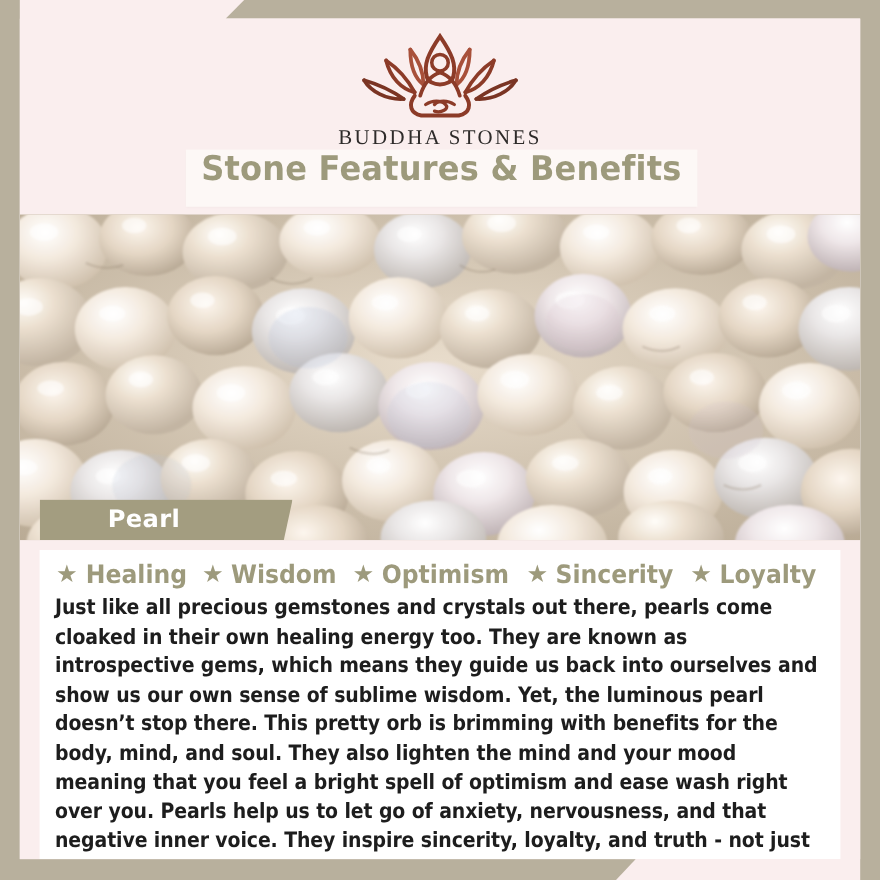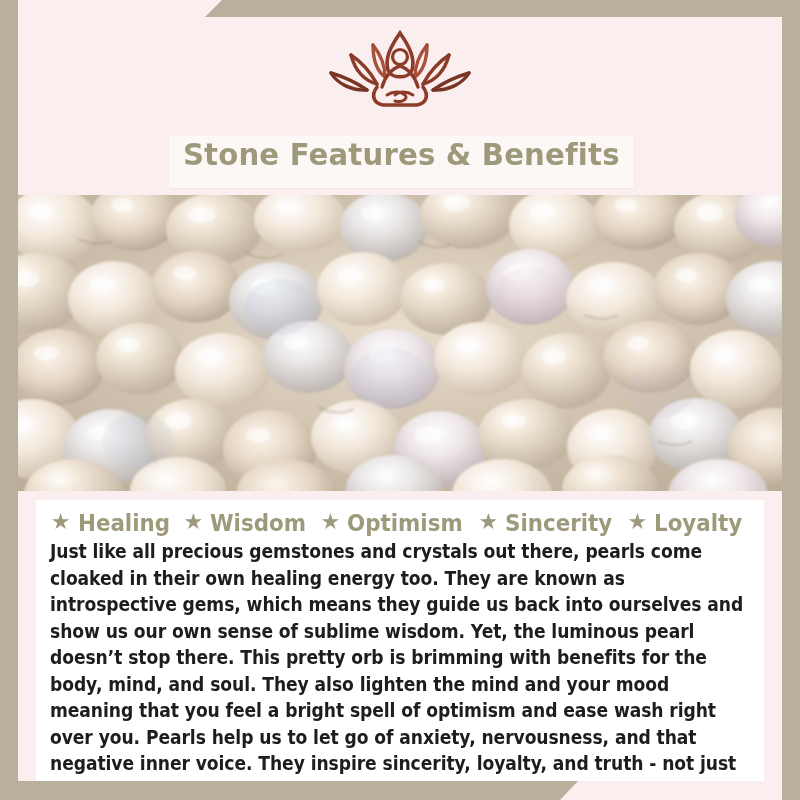--- a/index.html
+++ b/index.html
@@ -189,20 +189,21 @@
 
             <path d="M85 41 C76 44 70 52 67 62" stroke-width="3.4"></path>
             <path d="M85 41 C94 44 100 52 103 62" stroke-width="3.4"></path>
 
             <path d="M62 62 C56 70 58 78 68 80 L102 80 C112 78 114 70 108 62" stroke-width="3.6"></path>
             <path d="M72 70 C78 66 86 66 90 70 C94 74 86 78 80 76" stroke-width="3"></path>
             <path d="M98 70 C92 66 84 66 80 70" stroke-width="3"></path>
           </g>
         </svg>
       </span>
+      <span class="logo-word">BUDDHA STONES</span>
     </div>
 
     <div class="title-banner">
       <span class="title-text">Stone Features &amp; Benefits</span>
     </div>
 
     <div class="photo">
       <svg viewBox="0 0 764 296" preserveAspectRatio="xMidYMid slice" xmlns="http://www.w3.org/2000/svg">
         <defs>
           <radialGradient id="p1" cx="38%" cy="32%" r="72%">
@@ -347,20 +348,23 @@
           <path d="M60 44 q18 8 34 2"></path>
           <path d="M228 58 q20 10 38 0"></path>
           <path d="M400 46 q16 10 32 4"></path>
           <path d="M566 120 q18 8 34 0"></path>
           <path d="M300 212 q20 10 36 2"></path>
           <path d="M640 246 q18 8 34 0"></path>
         </g>
       </svg>
     </div>
 
+    <div class="name-tag">
+      <span class="name-tag-label">Pearl</span>
+    </div>
 
     <div class="text-panel">
 
       <div class="keywords">
         <span class="kw-item">
           <span class="kw-star">★</span>
           <span class="kw-label">Healing</span>
         </span>
         <span class="kw-item">
           <span class="kw-star">★</span>

